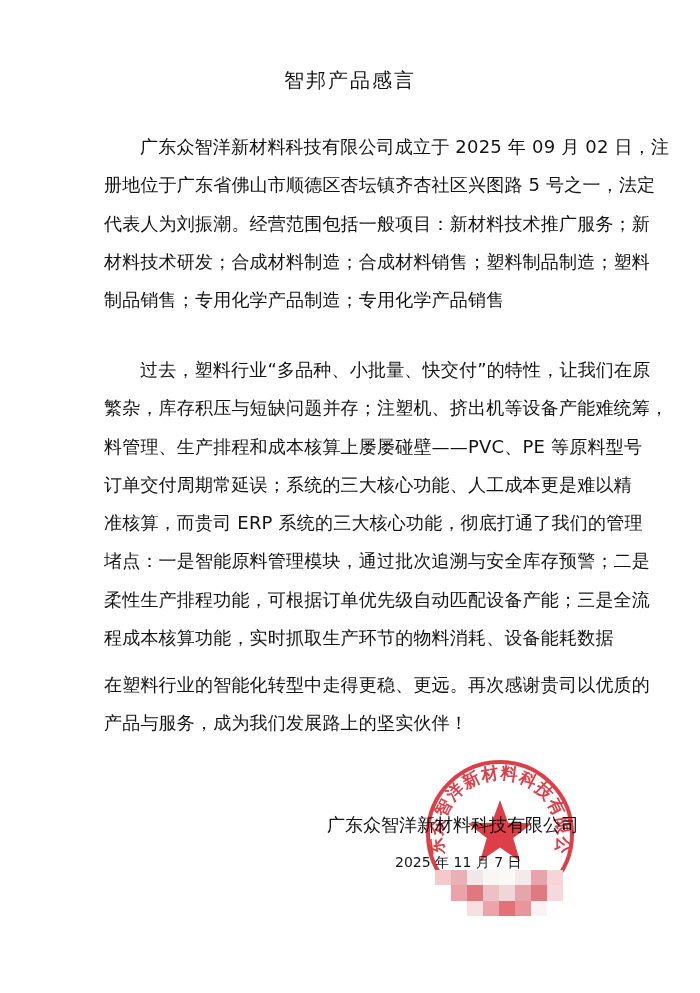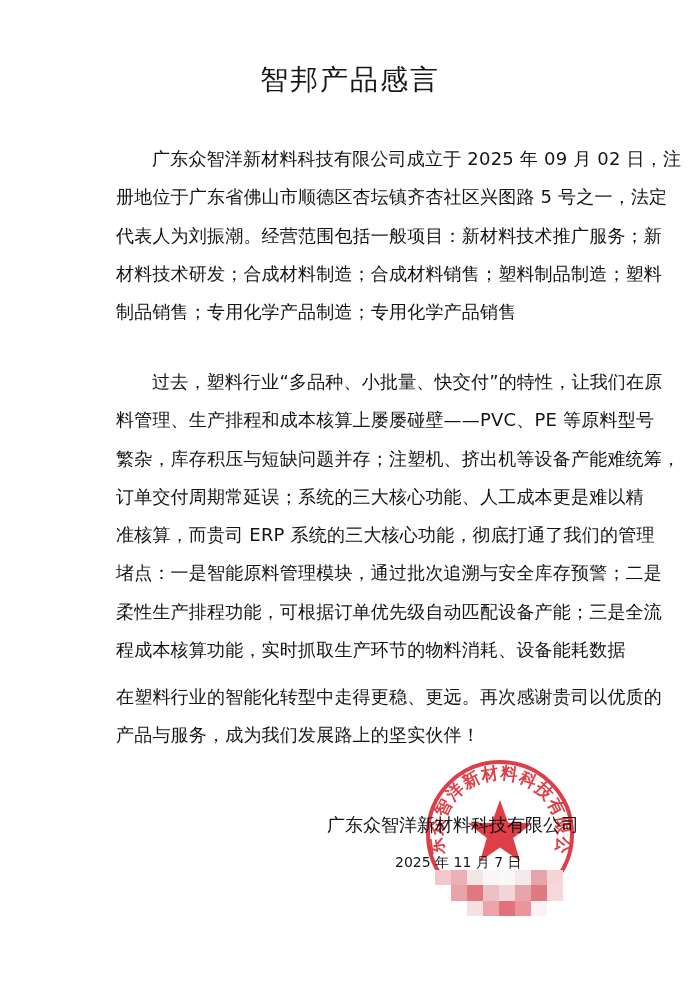--- a/index.html
+++ b/index.html
@@ -19,36 +19,36 @@
       position: absolute;
       left: 0; top: 0;
       width: 700px; height: 993px;
       background: #ffffff;
     }
     .title {
       position: absolute;
       left: 0; right: 0;
       top: 60px;
       text-align: center;
-      font-size: 28px;
+      font-size: 20px;
       letter-spacing: 2px;
       font-weight: normal;
       color: #161616;
       margin: 0;
       line-height: 40px;
     }
     .para {
       position: absolute;
       left: 103px;
       width: 508px;
       font-size: 18px;
       line-height: 38.3px;
       text-align: justify;
       text-justify: inter-character;
-      margin: 13px;
+      margin: 1px;
       color: #141414;
       letter-spacing: 0.2px;
     }
     .para .line {
       display: block;
       white-space: nowrap;
       text-align-last: justify;
       text-align: justify;
     }
     .para .line.last {
@@ -114,22 +114,22 @@
   <div class="para" id="p1">
     <span class="line indent">广东众智洋新材料科技有限公司成立于 2025 年 09 月 02 日，注</span>
     <span class="line">册地位于广东省佛山市顺德区杏坛镇齐杏社区兴图路 5 号之一，法定</span>
     <span class="line">代表人为刘振潮。经营范围包括一般项目：新材料技术推广服务；新</span>
     <span class="line">材料技术研发；合成材料制造；合成材料销售；塑料制品制造；塑料</span>
     <span class="line last">制品销售；专用化学产品制造；专用化学产品销售</span>
   </div>
 
   <div class="para" id="p2">
     <span class="line indent">过去，塑料行业“多品种、小批量、快交付”的特性，让我们在原</span>
+    <span class="line">繁杂，库存积压与短缺问题并存；注塑机、挤出机等设备产能难统筹，</span>
     <span class="line">料管理、生产排程和成本核算上屡屡碰壁——PVC、PE 等原料型号</span>
-    <span class="line">繁杂，库存积压与短缺问题并存；注塑机、挤出机等设备产能难统筹，</span>
     <span class="line">订单交付周期常延误；系统的三大核心功能、人工成本更是难以精</span>
     <span class="line">准核算，而贵司 ERP 系统的三大核心功能，彻底打通了我们的管理</span>
     <span class="line">堵点：一是智能原料管理模块，通过批次追溯与安全库存预警；二是</span>
     <span class="line">柔性生产排程功能，可根据订单优先级自动匹配设备产能；三是全流</span>
     <span class="line last">程成本核算功能，实时抓取生产环节的物料消耗、设备能耗数据</span>
   </div>
 
   <div class="para" id="p3">
     <span class="line">在塑料行业的智能化转型中走得更稳、更远。再次感谢贵司以优质的</span>
     <span class="line last">产品与服务，成为我们发展路上的坚实伙伴！</span>

